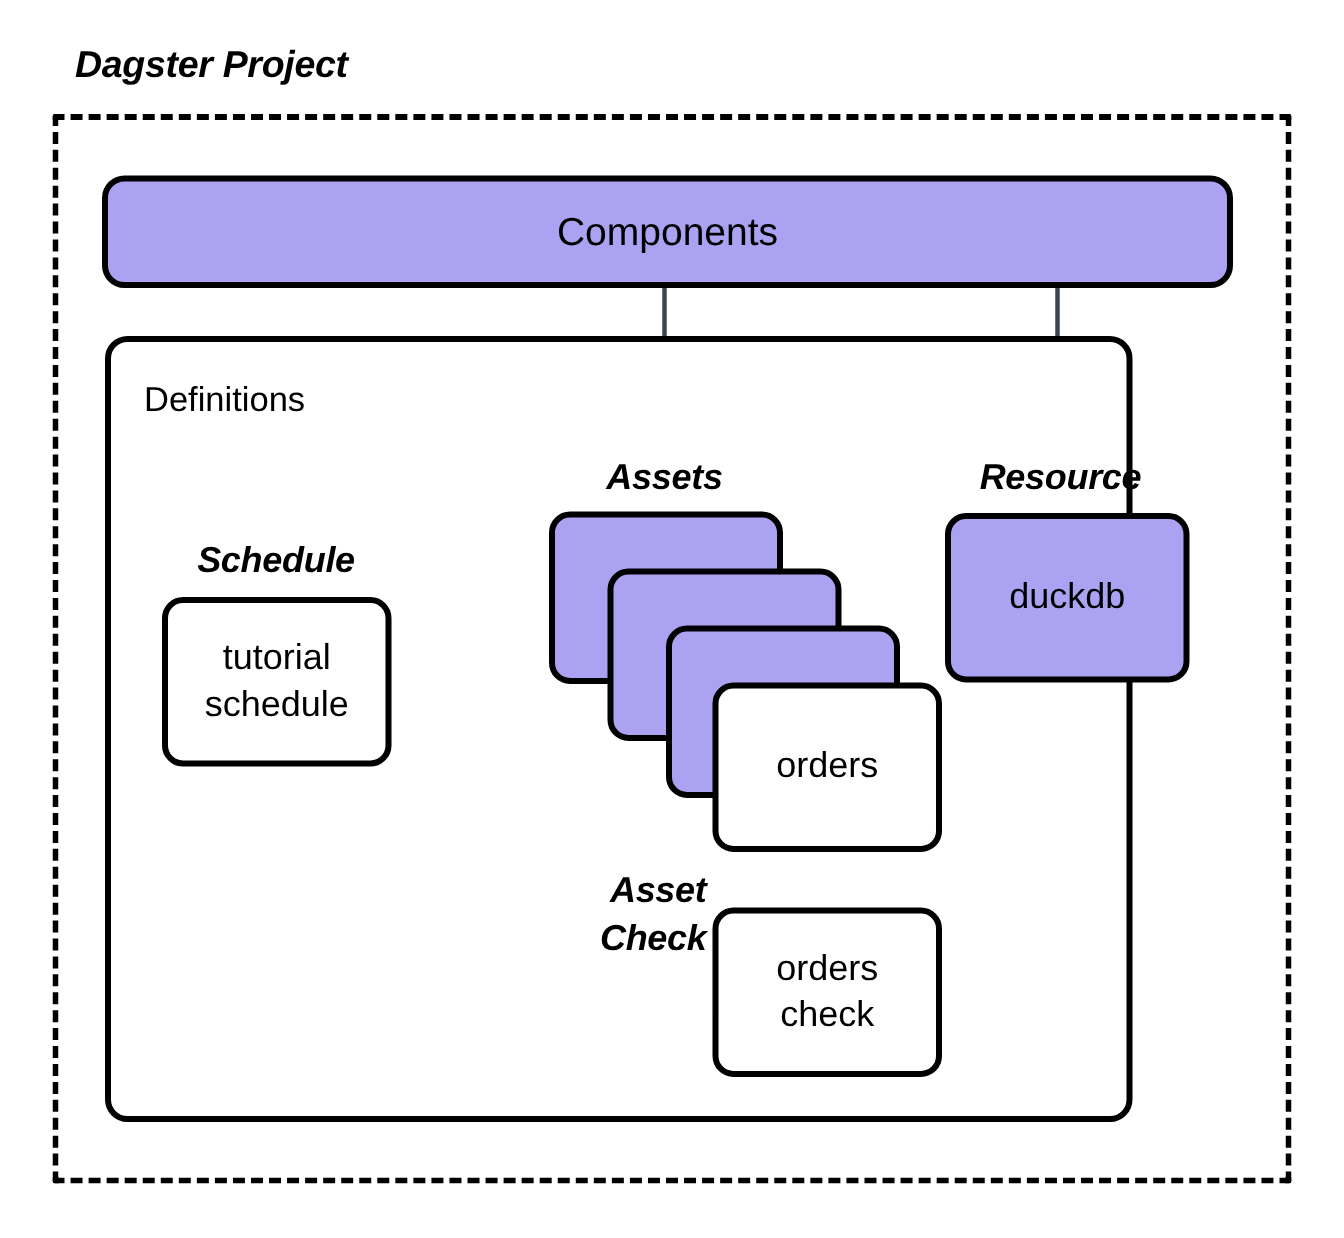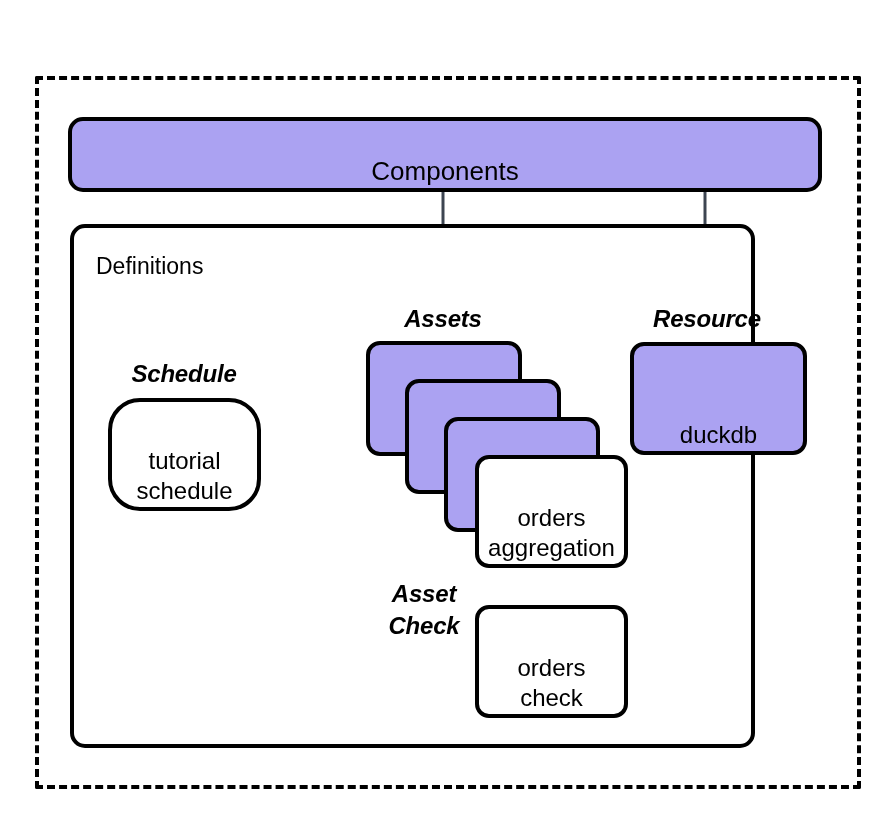--- a/index.html
+++ b/index.html
@@ -51,21 +51,21 @@
   }
 
   
   .node {
     position: absolute;
     box-sizing: border-box;
     border: 4px solid #000000;
     border-radius: 14px;
     background: #ffffff;
     display: flex;
-    align-items: flex-end;
+    align-items: center;
     justify-content: center;
     text-align: center;
     color: #000000;
     line-height: 1.28;
   }
   .node.purple { background: #aba2f2; }
 
   
   #components-box {
     left: 68px;
@@ -103,61 +103,61 @@
     color: #000000;
     white-space: nowrap;
     text-align: center;
     letter-spacing: -0.2px;
   }
   #caption-assets   { left: 373px; top: 305px; width: 140px; }
   #caption-resource { left: 632px; top: 305px; width: 150px; }
   #caption-schedule { left: 113px; top: 360px; width: 142px; }
   #caption-asset-check {
     left: 377px; top: 578px; width: 94px;
-    text-align: center; white-space: normal; line-height: 1.32;
+    text-align: right; white-space: normal; line-height: 1.32;
   }
 
   
   #schedule-node {
     left: 108px; top: 398px;
     width: 153px; height: 113px;
     font-size: 24px;
-    border-radius: 32px;
   }
 
   
   #asset-card-1 { left: 366px; top: 341px; width: 156px; height: 115px; }
   #asset-card-2 { left: 405px; top: 379px; width: 156px; height: 115px; }
   #asset-card-3 { left: 444px; top: 417px; width: 156px; height: 115px; }
   #asset-card-4 {
     left: 475px; top: 455px; width: 153px; height: 113px;
     font-size: 24px;
   }
 
   
   #duckdb-node {
     left: 630px; top: 342px;
-    width: 177px; height: 113px;
+    width: 163px; height: 113px;
     font-size: 24px;
   }
 
   
   #check-node {
     left: 475px; top: 605px;
     width: 153px; height: 113px;
     font-size: 24px;
   }
 
   .node-label { display: block; }
 </style>
 </head>
 <body>
 
 <div id="canvas">
 
+  <div class="project-title">Dagster Project</div>
 
   <div class="project-frame"></div>
 
   <svg id="wires" viewBox="0 0 896 825" xmlns="http://www.w3.org/2000/svg">
     <defs>
       <marker id="arrowhead" markerWidth="10" markerHeight="9" refX="1" refY="4.5" orient="auto" markerUnits="userSpaceOnUse">
         <path d="M0,0 L10,4.5 L0,9 z" fill="#3d4551"></path>
       </marker>
       <marker id="arrowhead-h" markerWidth="26" markerHeight="22" refX="2" refY="11" orient="auto" markerUnits="userSpaceOnUse">
         <path d="M0,0 L26,11 L0,22 z" fill="#3d4551"></path>
@@ -225,21 +225,20 @@
     </span>
   </div>
 
   <div class="node purple" id="asset-card-1"></div>
   <div class="node purple" id="asset-card-2"></div>
   <div class="node purple" id="asset-card-3"></div>
 
   <div class="node" id="asset-card-4">
     <span>
       <span>orders</span><br>
-      <span>aggregation</span>
     </span>
   </div>
 
   <div class="node purple" id="duckdb-node">
     <span class="node-label">duckdb</span>
   </div>
 
   <div class="node" id="check-node">
     <span>
       <span>orders</span><br>

